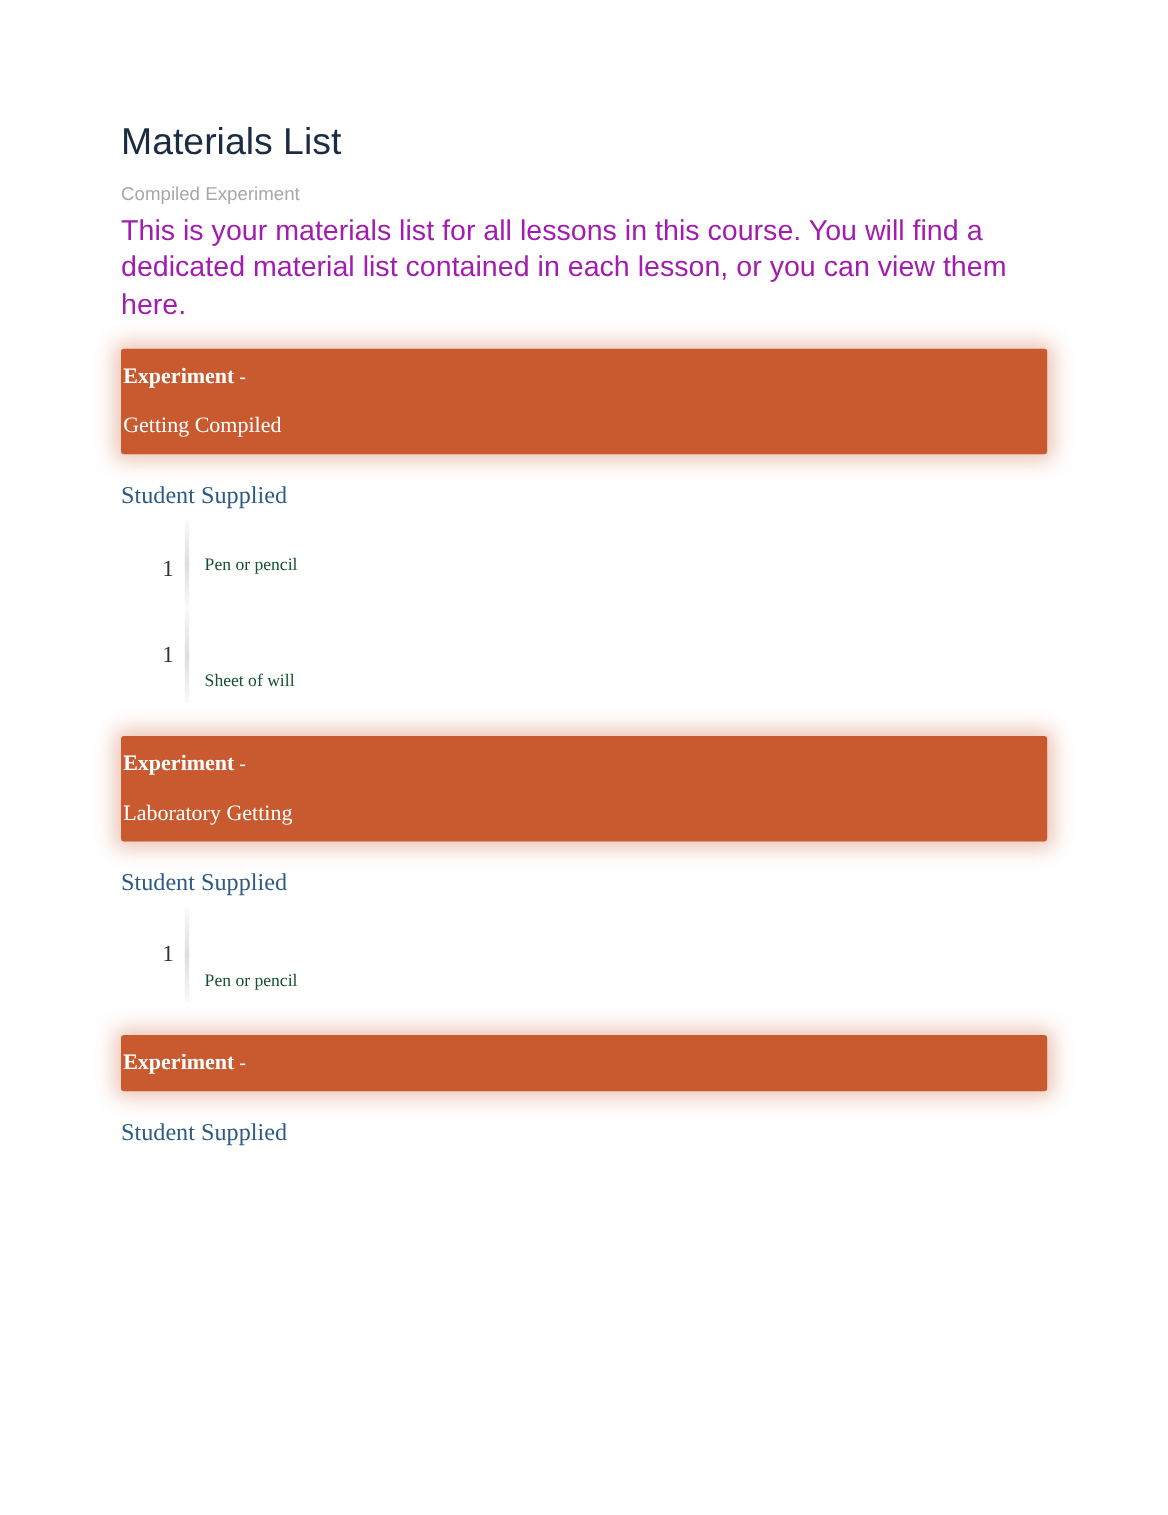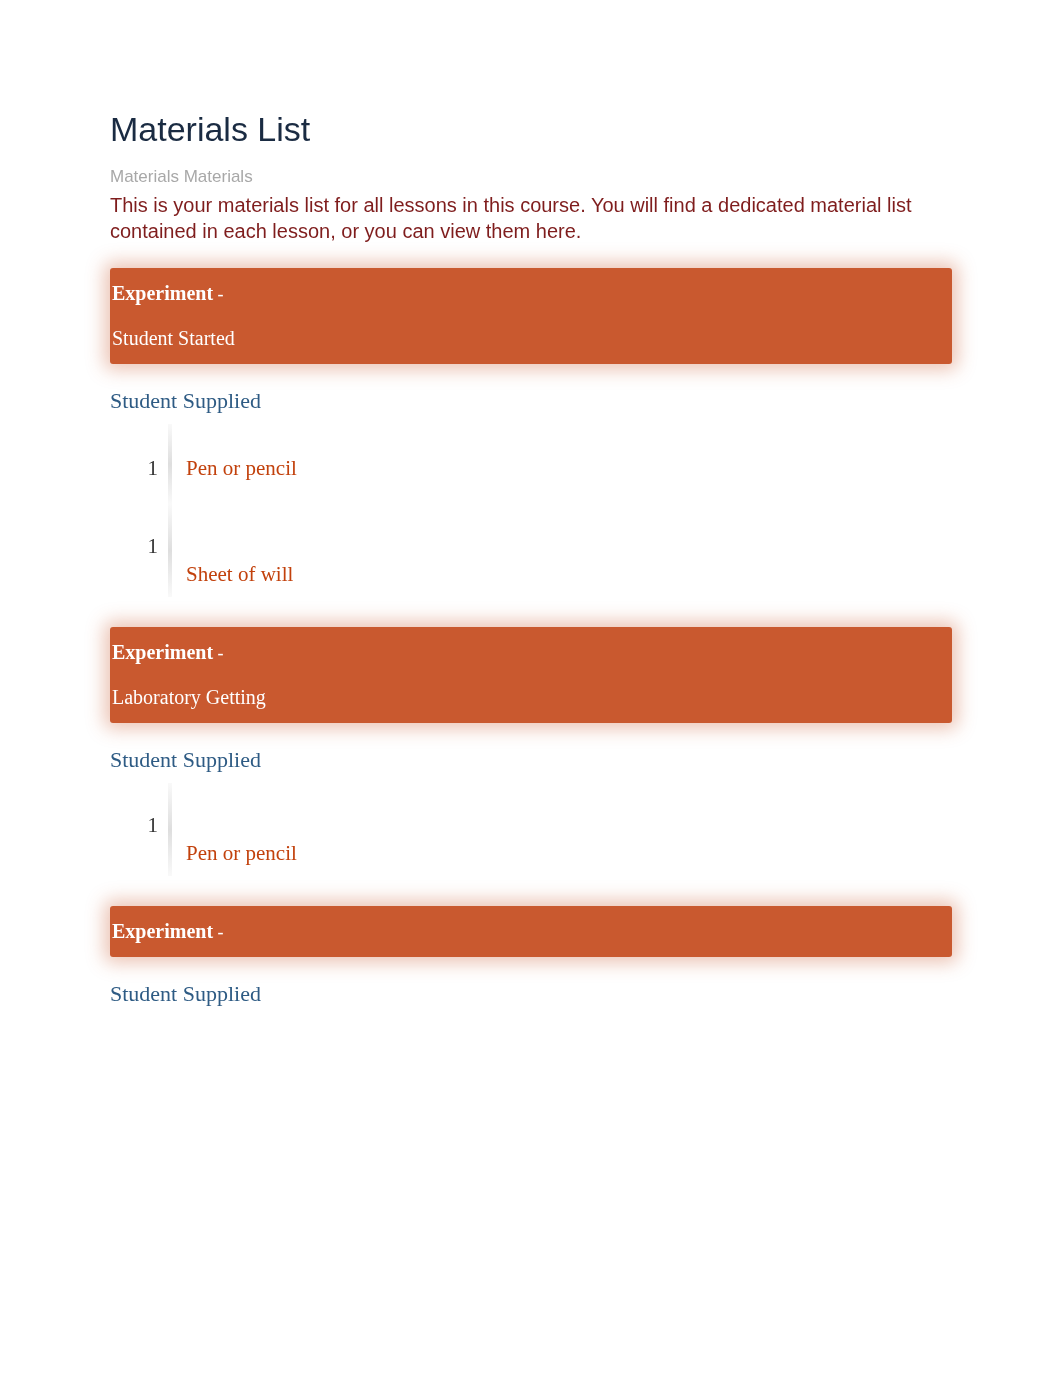--- a/index.html
+++ b/index.html
@@ -19,22 +19,22 @@
       color: #1a2b42;
       font-weight: 400;
       margin-bottom: 18px;
     }
     .subtitle {
       font-size: 17px;
       color: #a8a8a8;
       margin-bottom: 6px;
     }
     .intro {
-      font-size: 20px;
-      color: #7f1d1d;
+      font-size: 26px;
+      color: #a21caf;
       line-height: 1.28;
       margin-bottom: 24px;
     }
     .experiment-header {
       background: #c9592f;
       color: #ffffff;
       padding: 14px 12px 14px 0;
       margin-bottom: 24px;
       border-radius: 3px;
       box-shadow: 0 0 18px 6px rgba(201,89,47,0.35);
@@ -88,47 +88,47 @@
     .material-divider {
       width: 4px;
       background: linear-gradient(to bottom, rgba(200,200,200,0.1), rgba(200,200,200,0.6), rgba(200,200,200,0.1));
       align-self: stretch;
       min-height: 80px;
       margin-right: 14px;
       margin-top: -30px;
       margin-bottom: -10px;
     }
     .material-name {
-      font-size: 21px;
-      color: #c2410c;
+      font-size: 16px;
+      color: #14532d;
       font-family: Georgia, 'Times New Roman', serif;
       padding-top: 2px;
     }
     .material-name.offset {
       padding-top: 28px;
     }
     .material-qty.offset-up {
       padding-top: 0;
       align-self: flex-start;
     }
     .section-block {
       margin-bottom: 28px;
     }
   </style>
 </head>
 <body>
 
 <h1 class="page-title">Materials List</h1>
-<div class="subtitle">Materials Materials</div>
+<div class="subtitle">Compiled Experiment</div>
 <p class="intro">This is your materials list for all lessons in this course. You will find a dedicated material list contained in each lesson, or you can view them here.</p>
 
 <div class="section-block">
   <div class="experiment-header">
     <span class="experiment-label">Experiment</span><span class="experiment-dash"> -</span>
-    <span class="experiment-name">Student Started</span>
+    <span class="experiment-name">Getting Compiled</span>
   </div>
   <h2 class="section-heading">Student Supplied</h2>
   <div class="materials-table">
     <div class="material-row">
       <div class="material-qty">1</div>
       <div class="material-divider"></div>
       <div class="material-name">Pen or pencil</div>
     </div>
     <div class="material-row">
       <div class="material-qty offset-up">1</div>

